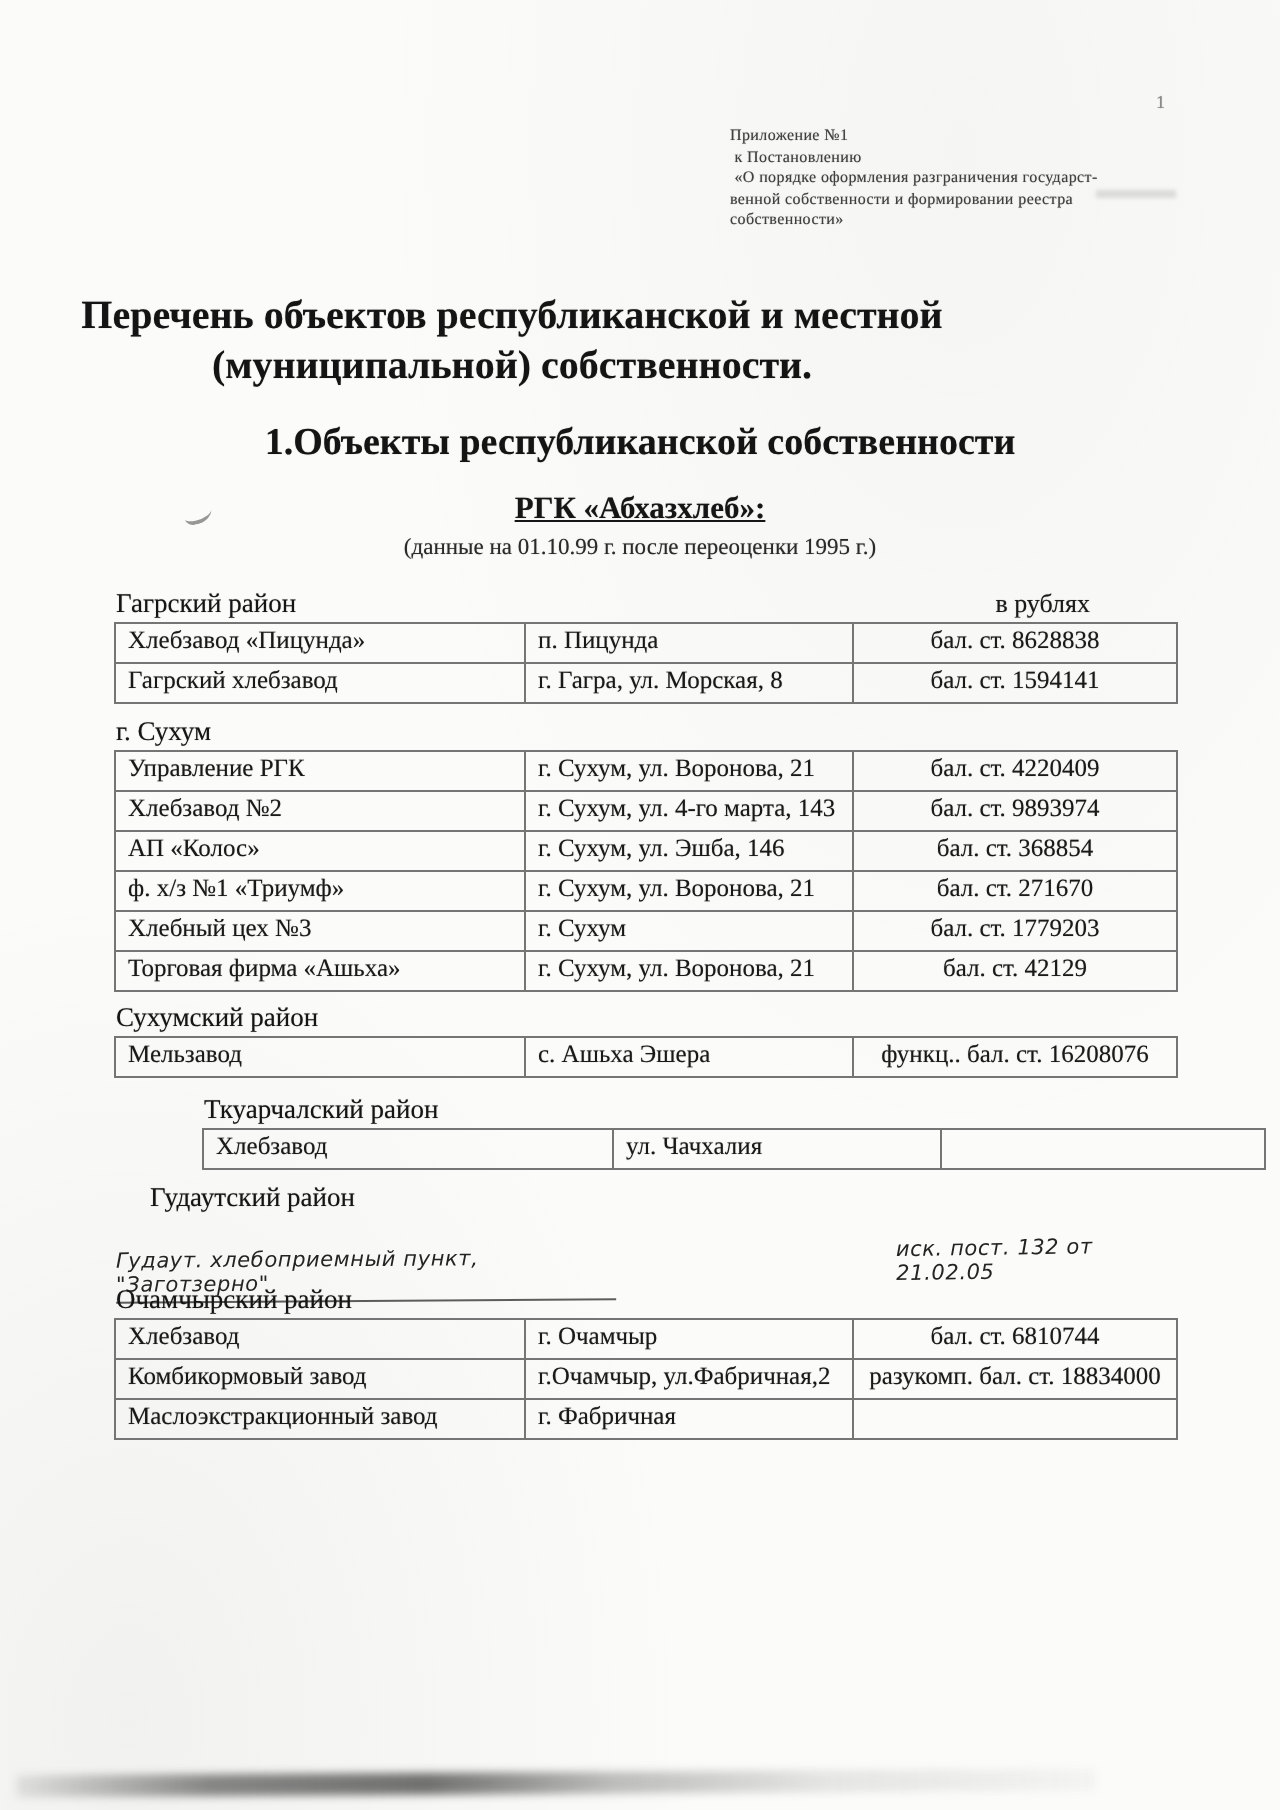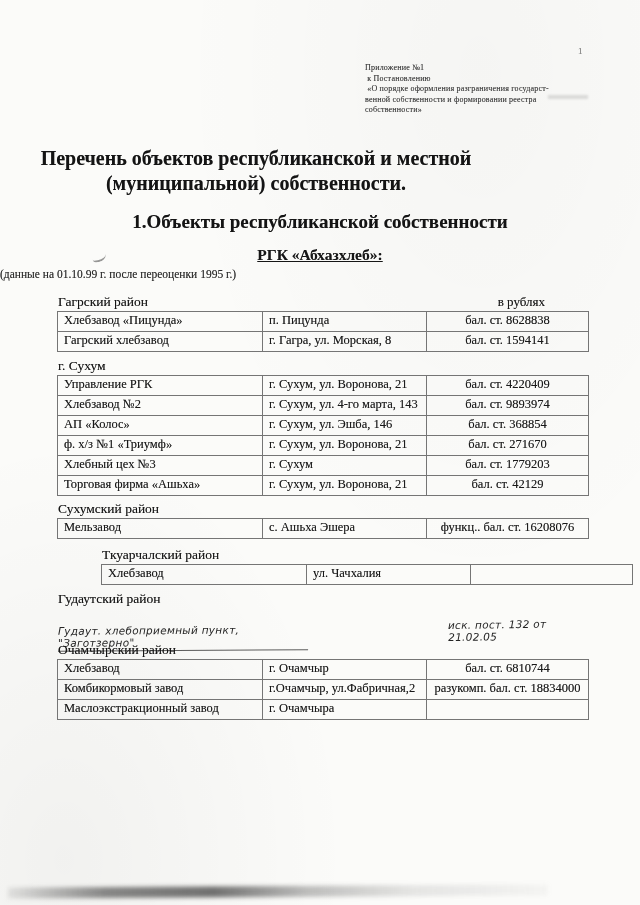--- a/index.html
+++ b/index.html
@@ -39,21 +39,21 @@
     text-align:center; font-size:19px; font-weight:bold;
     color:#141414;
   }
   .org-name{
     position:absolute; left:0; top:246px; width:640px;
     text-align:center; font-size:15.5px; font-weight:bold;
     text-decoration:underline; color:#161616;
   }
   .org-note{
     position:absolute; left:0; top:268px; width:640px;
-    text-align:left; font-size:11.5px; color:#2a2a2a;
+    text-align:center; font-size:11.5px; color:#2a2a2a;
   }
 
   .margin-scribble{
     position:absolute; left:92px; top:252px; width:14px; height:8px;
     border-bottom:2px solid rgba(70,70,70,0.55);
     border-radius:0 0 70% 40%;
     transform:rotate(-12deg);
   }
 
   .district{
@@ -80,21 +80,21 @@
     white-space:nowrap;
     overflow:visible;
     height:16px;
     color:#191919;
   }
   table.obj td.wrap{ white-space:normal; }
   table.obj td.val{ text-align:center; padding-left:2px; padding-right:2px; }
   col.c1{width:205px;} col.c2{width:164px;} col.c3{width:162px;}
 
   .d1{top:294px;} .d2{top:358px;} .d3{top:501px;} .d4{top:547px;margin-left:44px;}
-  .d5{top:591px;} .d6{top:642px;} .d7{top:735px;}
+  .d5{top:591px;margin-left:17px;} .d6{top:642px;} .d7{top:735px;}
 
   .handwriting{
     position:absolute;
     font-family:"DejaVu Sans", sans-serif;
     font-style:italic;
     font-size:10.5px;
     color:#242424;
     letter-spacing:0.3px;
   }
   .hw-left{
@@ -275,21 +275,21 @@
         <td class="txt">г. Очамчыр</td>
         <td class="val txt">бал. ст. 6810744</td>
       </tr>
       <tr>
         <td class="txt">Комбикормовый завод</td>
         <td class="txt">г.Очамчыр, ул.Фабричная,2</td>
         <td class="val wrap txt">разукомп. бал. ст. 18834000</td>
       </tr>
       <tr>
         <td class="txt">Маслоэкстракционный завод</td>
-        <td class="txt">г. Очамчыра</td>
+        <td class="txt">г. Фабричная</td>
         <td class="val txt"></td>
       </tr>
     </tbody>
       </table>
   </div>
 
 
   <div class="scan-smudge"></div>
 
 </div>

